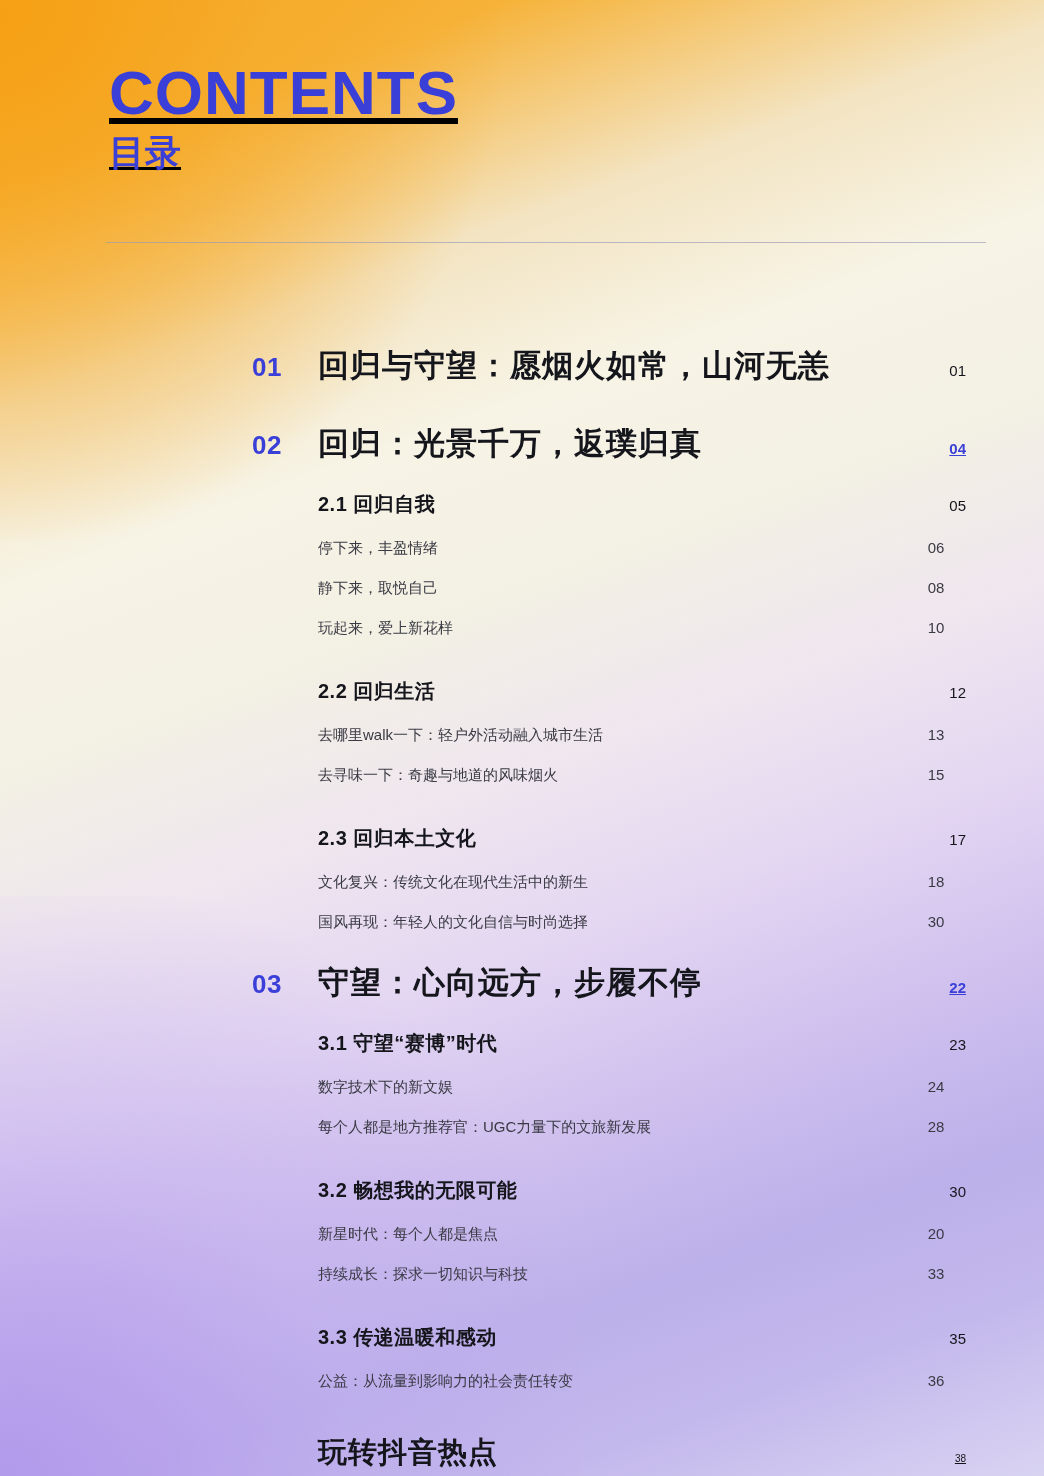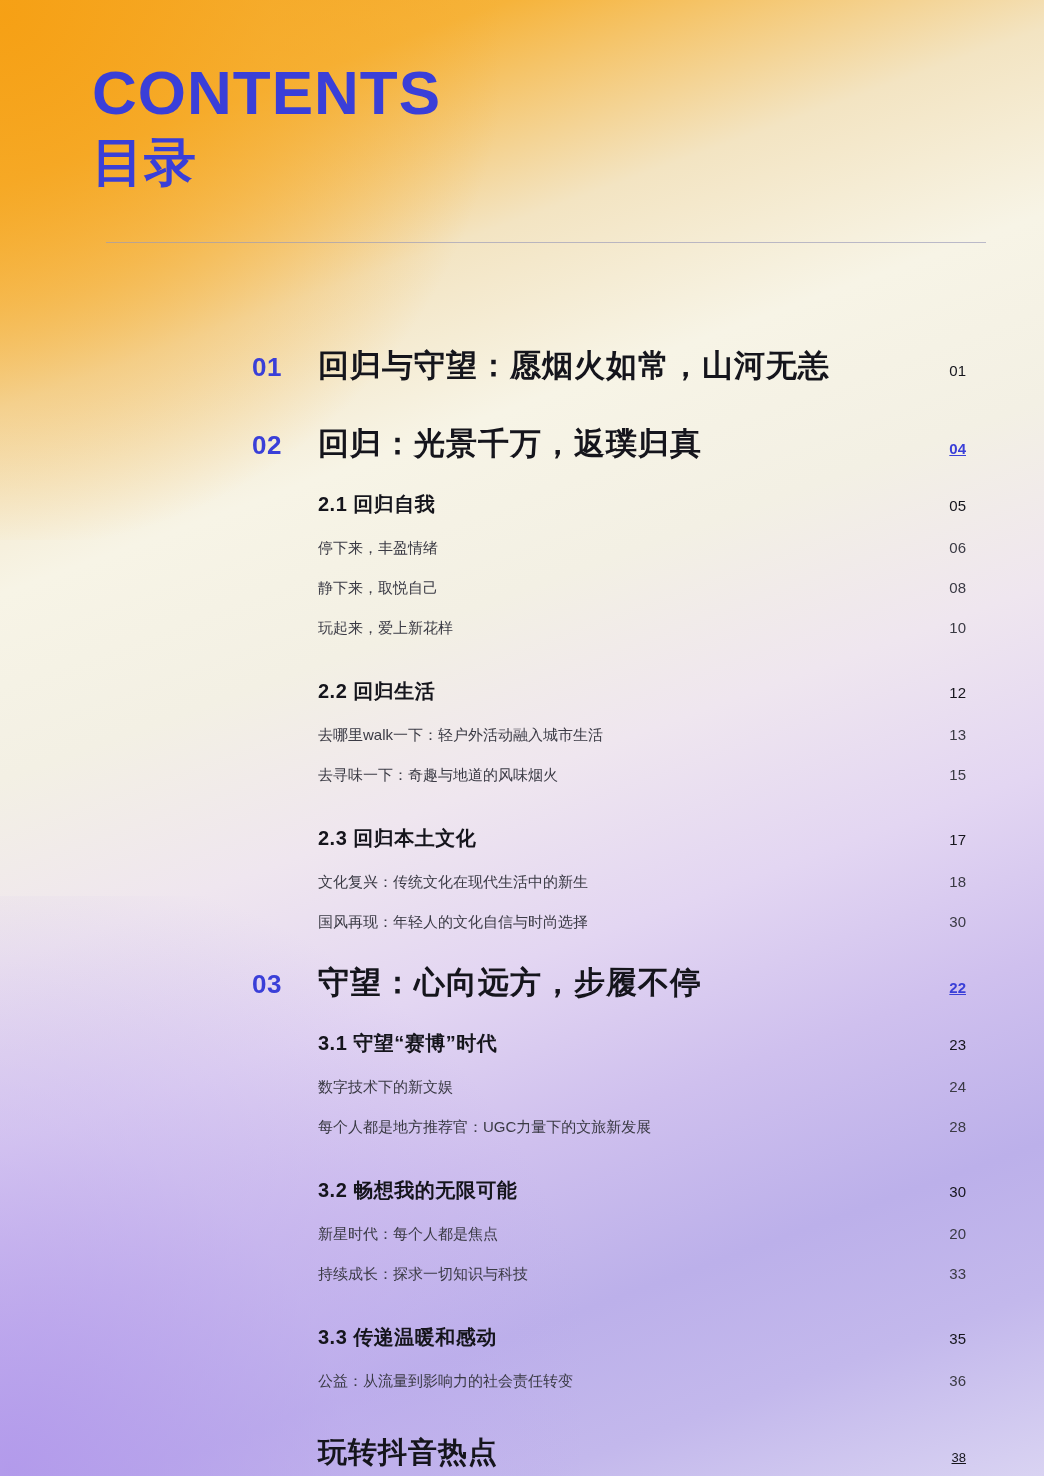--- a/index.html
+++ b/index.html
@@ -47,34 +47,35 @@
     width: 760px; height: 820px;
     background: radial-gradient(ellipse at 25% 70%, rgba(176,150,235,0.85) 0%, rgba(190,170,238,0.45) 42%, rgba(210,200,244,0.0) 75%);
     pointer-events: none;
   }
 
   .content-layer { position: relative; z-index: 2; }
 
   
   .header {
     position: absolute;
-    left: 92px;
+    left: 109px;
     top: 60px;
     width: 880px;
+    text-decoration: underline;
   }
   .title-en {
     font-size: 62px;
     font-weight: bold;
     color: #3a3fd8;
     letter-spacing: 1px;
     line-height: 1.05;
     margin: 0;
   }
   .title-cn {
-    font-size: 52px;
+    font-size: 36px;
     font-weight: bold;
     color: #3a3fd8;
     line-height: 1.2;
     margin: 6px 0 0 0;
   }
   .header-rule {
     position: absolute;
     left: 106px;
     top: 242px;
     width: 880px;
@@ -155,42 +156,42 @@
     margin-top: 21px;
   }
   .sub .label {
     flex: 1 1 auto;
     padding-left: 66px;
     color: #3a3a44;
     font-size: 15px;
   }
   .sub .pg {
     flex: 0 0 60px;
-    text-align: right;
+    text-align: center;
     color: #3a3a44;
     font-size: 15px;
   }
 
   
   .final {
     margin-top: 42px;
   }
   .final .label {
     flex: 1 1 auto;
     padding-left: 66px;
     color: #15151c;
     font-size: 29px;
     font-weight: bold;
     letter-spacing: 1px;
   }
   .final .pg {
     flex: 0 0 60px;
     text-align: right;
     color: #15151c;
-    font-size: 13px;
+    font-size: 10px;
     text-decoration: underline;
   }
 
   .gap-lg { height: 30px; }
   .gap-md { height: 14px; }
 </style>
 </head>
 <body>
 
 <div class="page">

